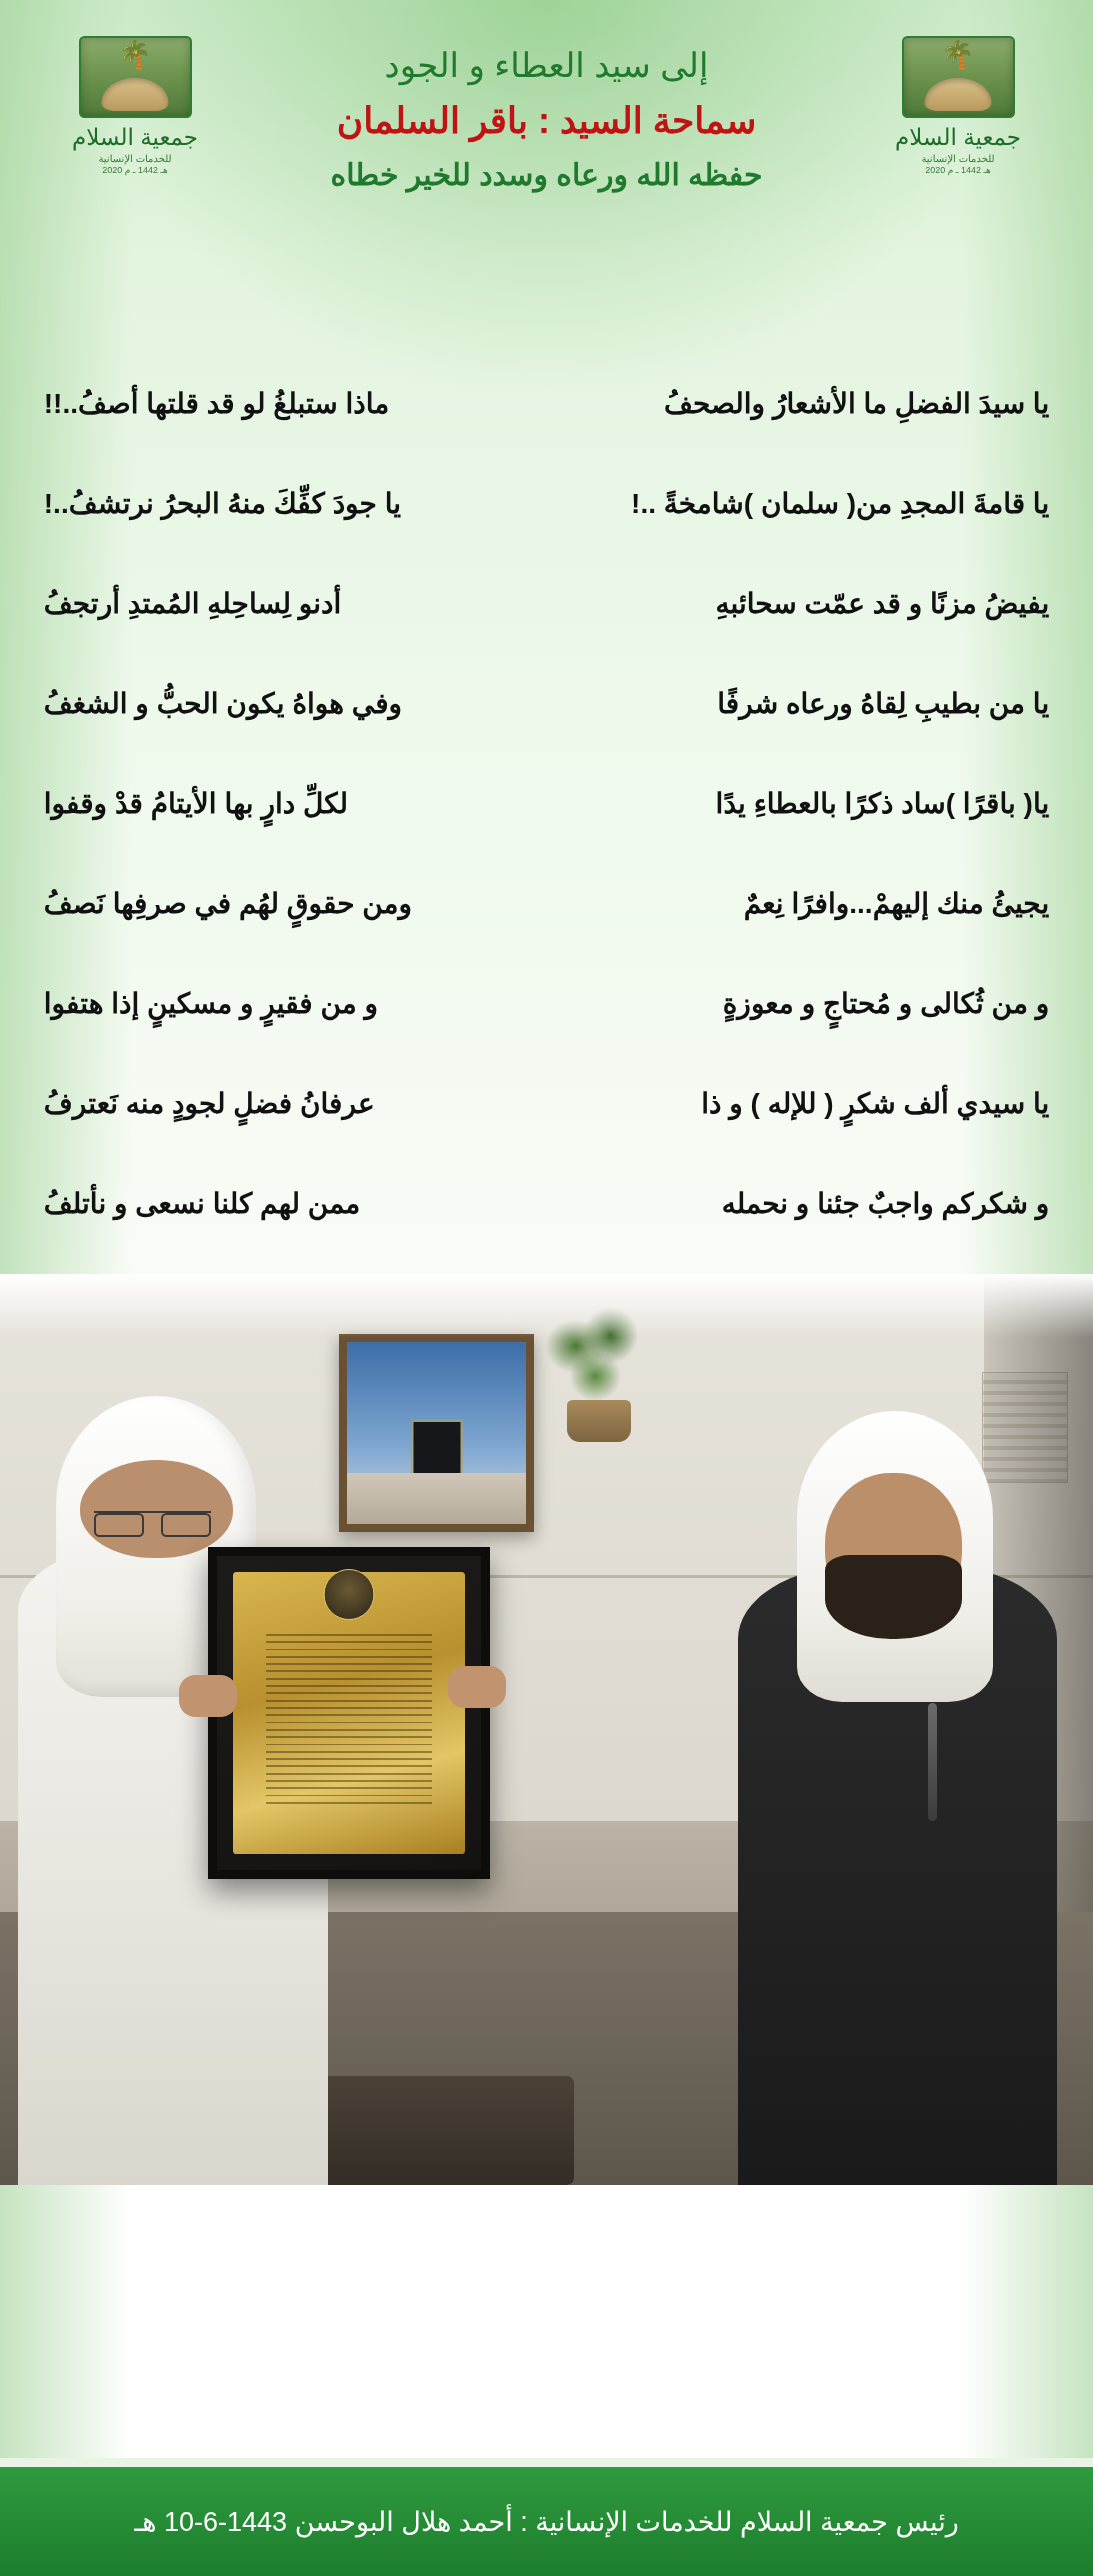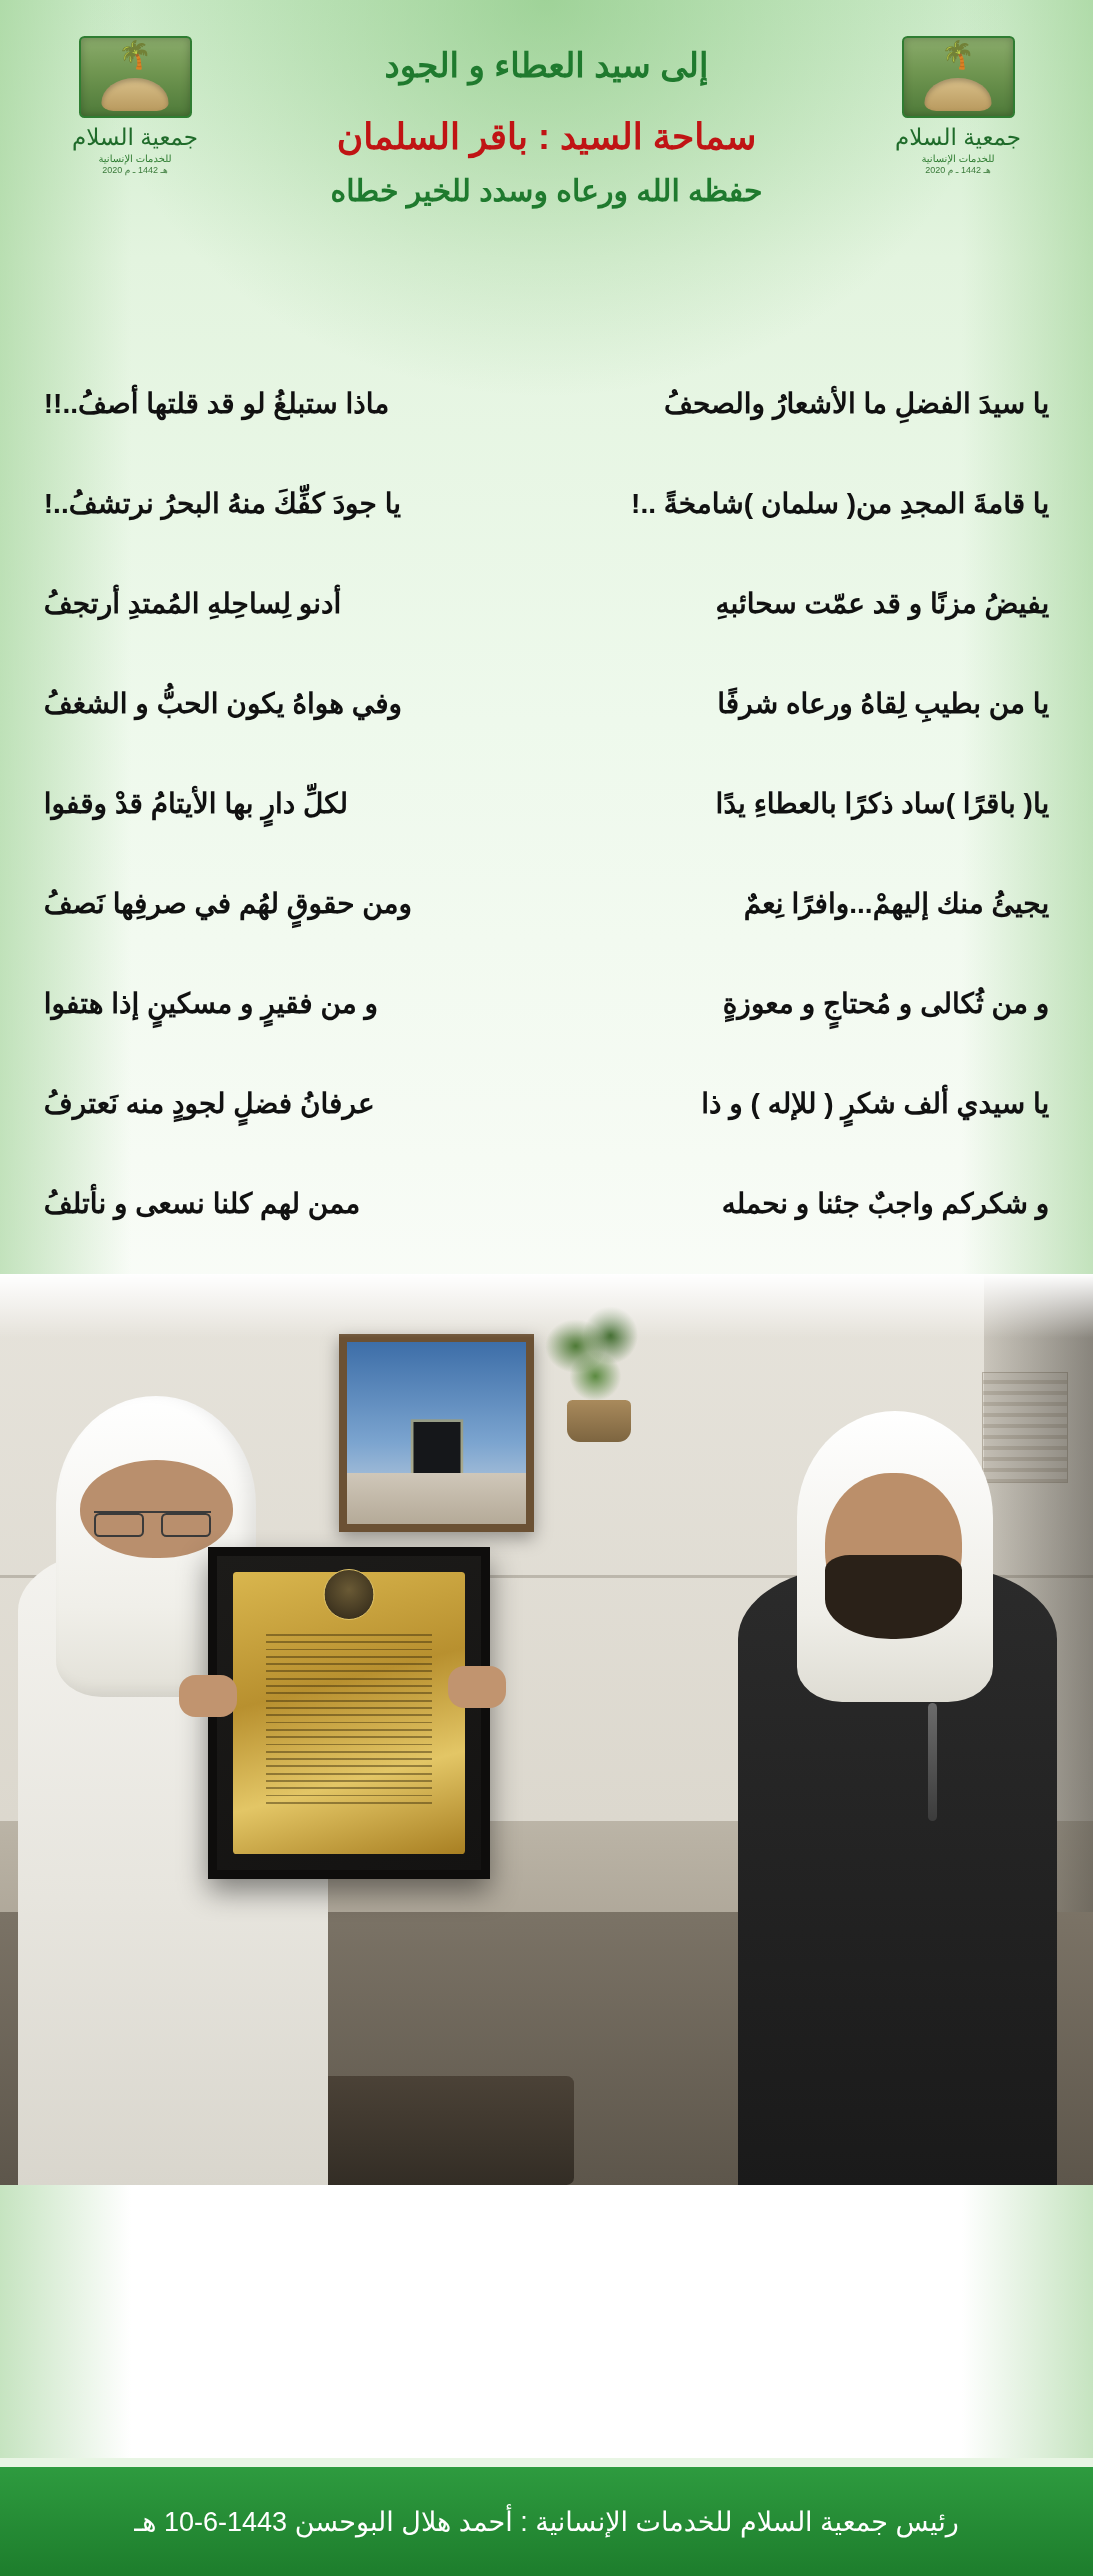--- a/index.html
+++ b/index.html
@@ -99,31 +99,31 @@
     font-size: 9px;
     color: #3a7a3a;
   }
   .header-center {
     flex: 1 1 auto;
     text-align: center;
     padding-top: 7.3px;
   }
   .h-line1 {
     font-size: 34px;
-    font-weight: bold;
+    font-weight: normal;
     color: #1f7a2e;
     line-height: 1.35;
     text-align: center;
   }
   .h-line2 {
     font-size: 36px;
     font-weight: bold;
     color: #c01414;
     line-height: 1.45;
-    margin-top: 22px;
+    margin-top: 6px;
   }
   .h-line3 {
     font-size: 30px;
     font-weight: bold;
     color: #1f7a2e;
     line-height: 1.45;
     margin-top: 5.5px;
   }
 
   

